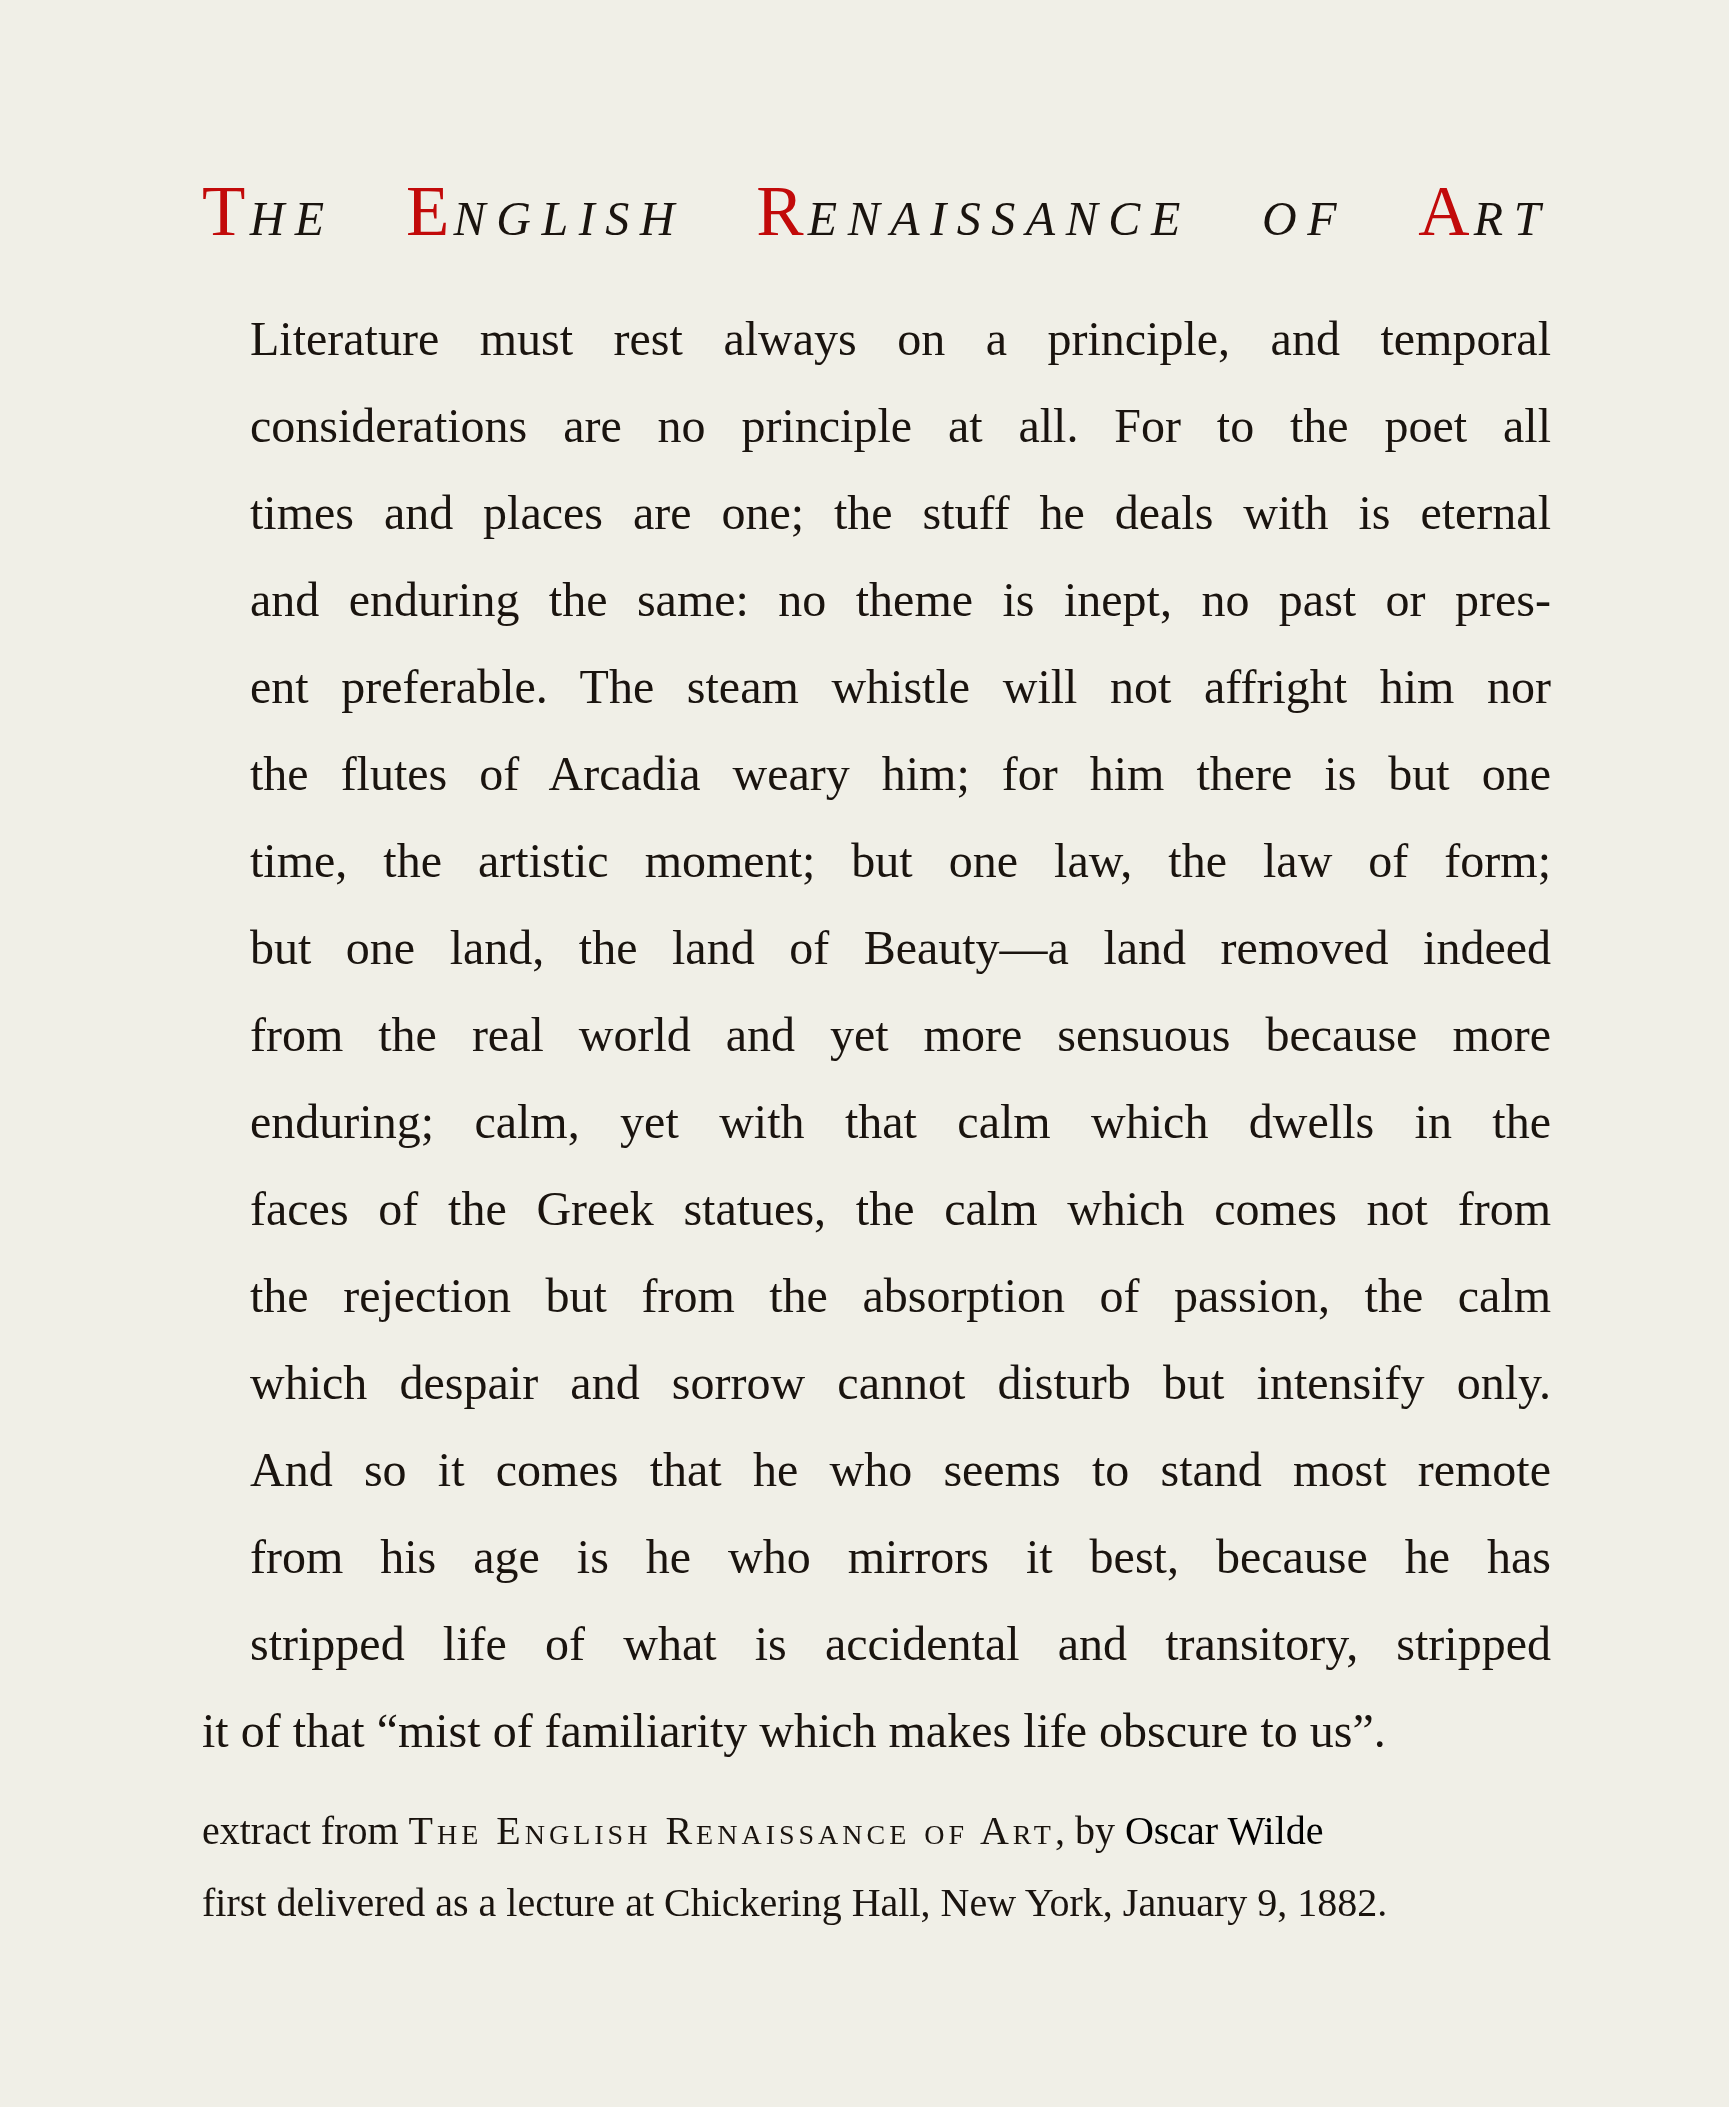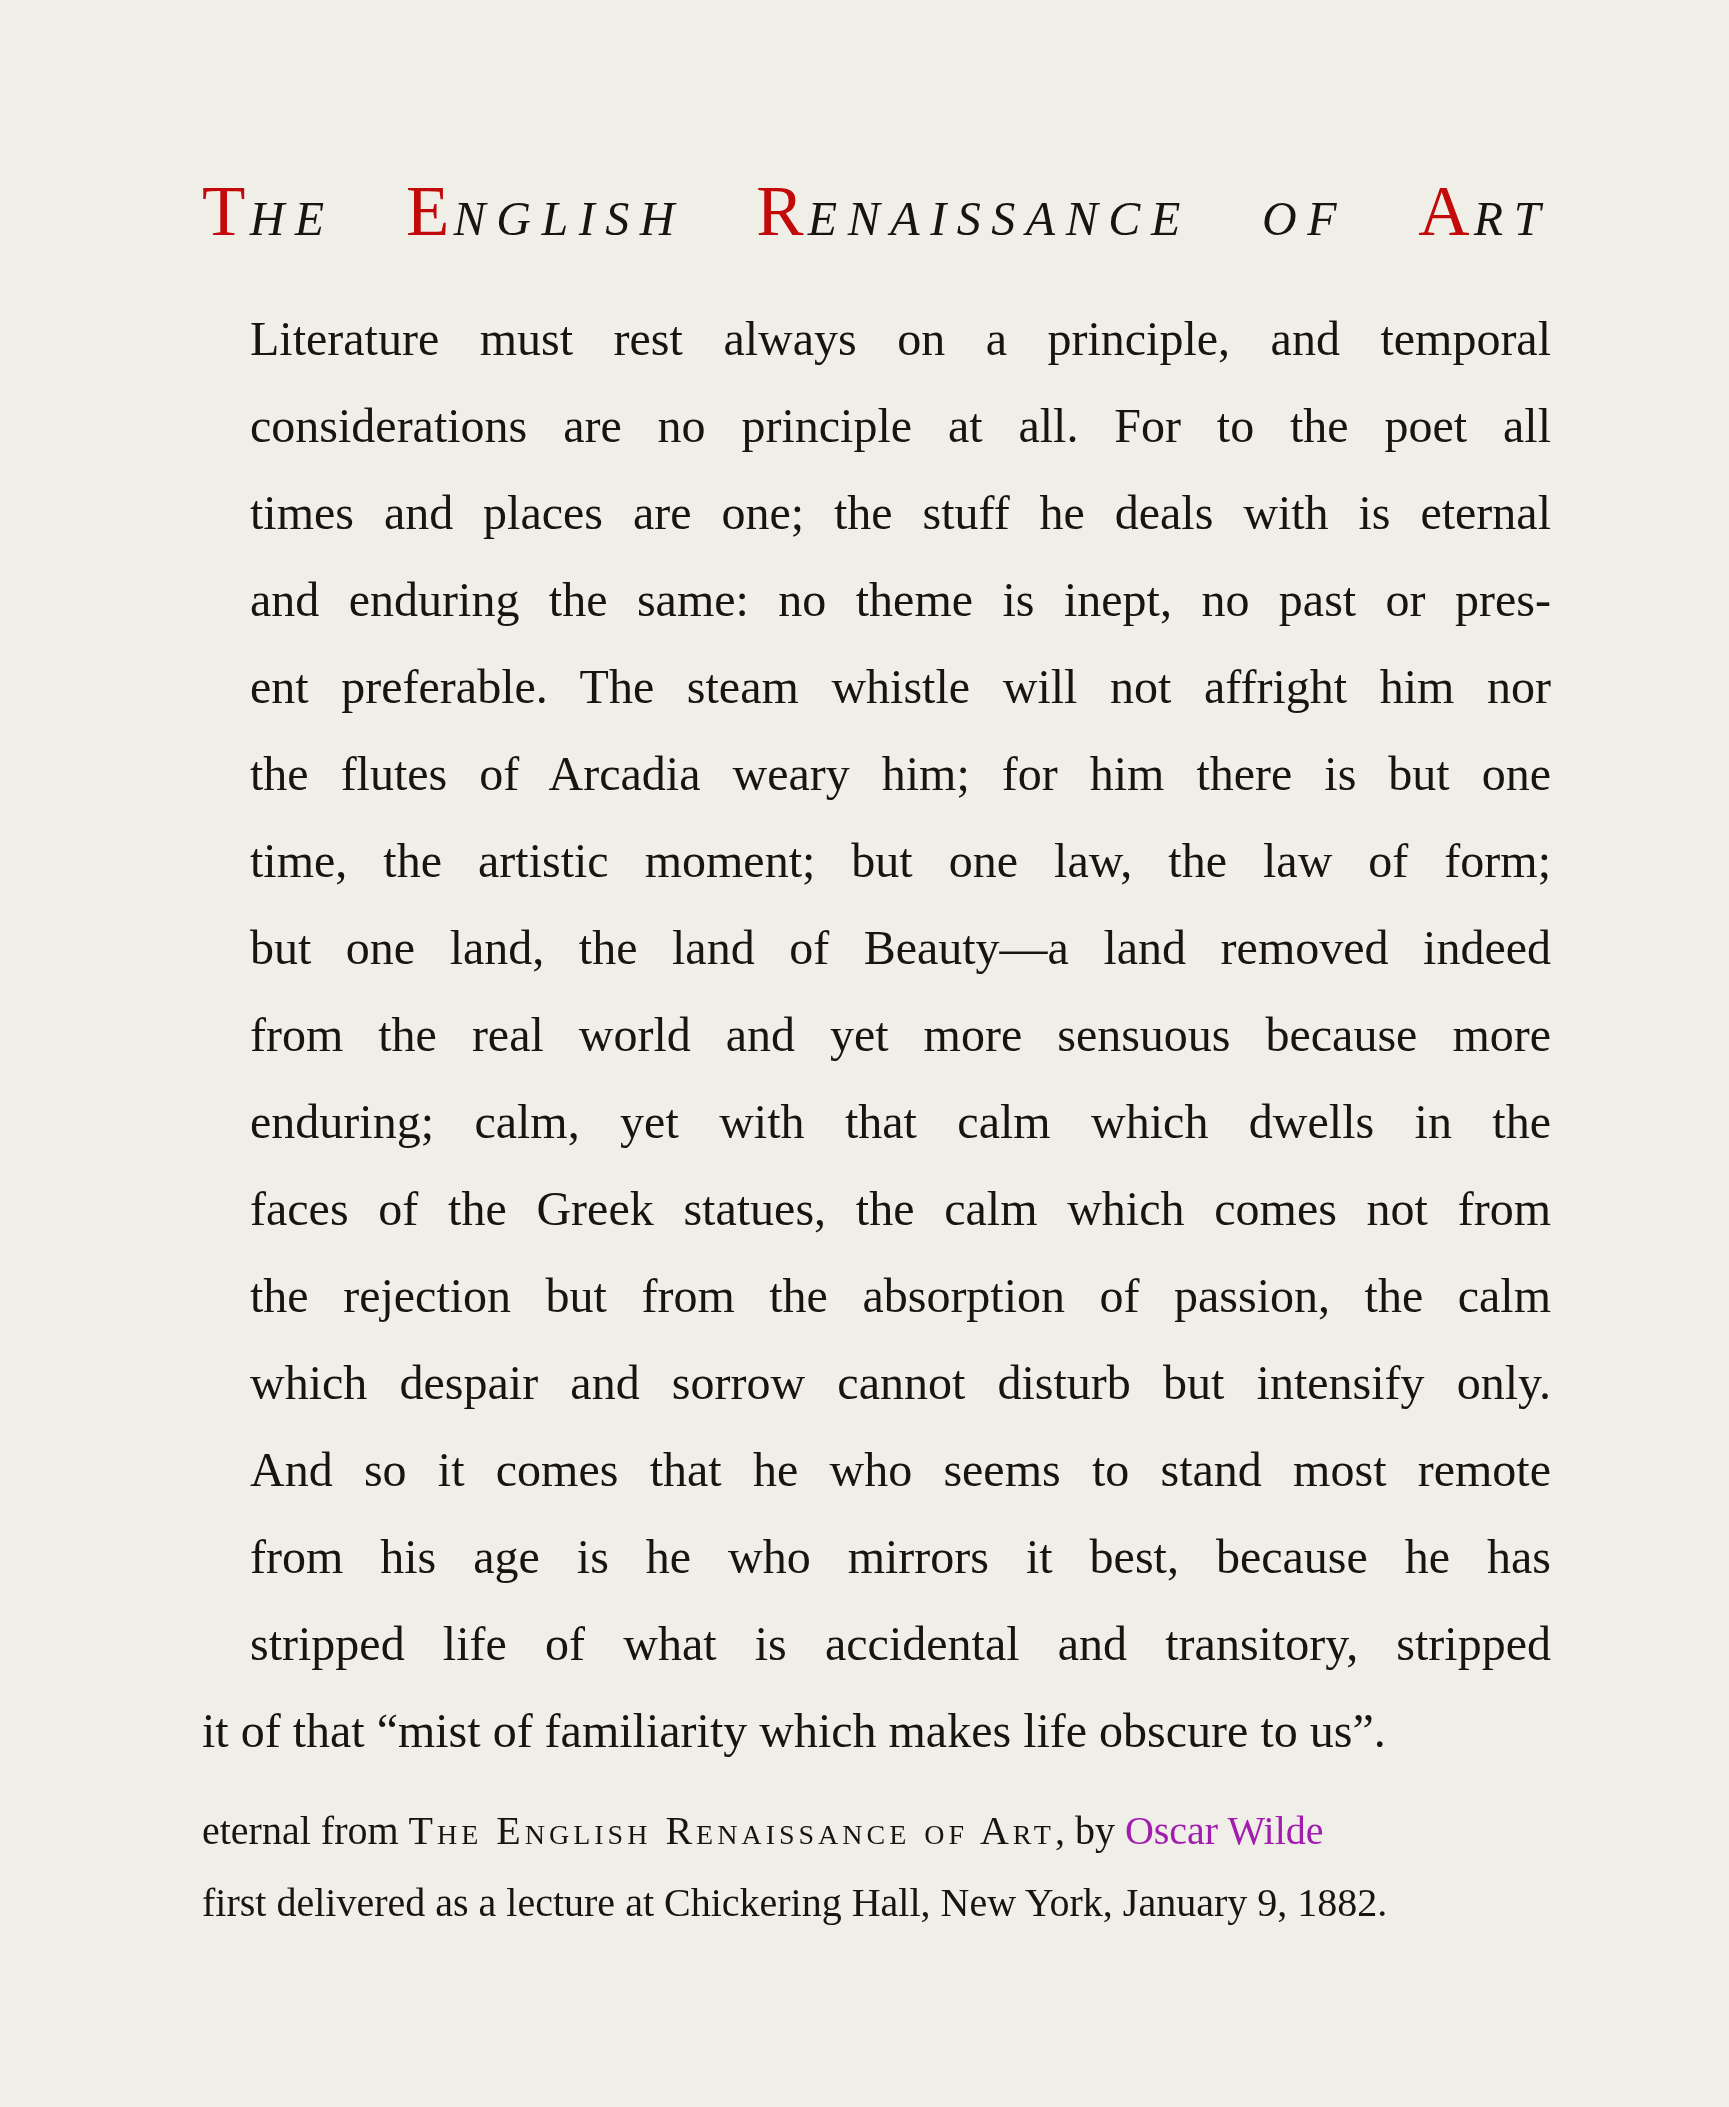--- a/index.html
+++ b/index.html
@@ -66,21 +66,21 @@
     margin-top: 21px;
     color: #1a140f;
     font-size: 40px;
   }
   .aline { line-height: 72px; }
   .fsc {
     font-style: normal;
     font-variant: small-caps;
     letter-spacing: 0.1em;
   }
-  .red { color: #a21caf; }
+  .red { color: #000000; }
 </style>
 </head>
 <body>
 
 <div class="page">
   <div class="content">
 
     <h1 class="title">
       <span class="tword">
           <span class="cap">T</span>
@@ -117,19 +117,19 @@
       <div class="line j">faces of the Greek statues, the calm which comes not from</div>
       <div class="line j">the rejection but from the absorption of passion, the calm</div>
       <div class="line j">which despair and sorrow cannot disturb but intensify only.</div>
       <div class="line j">And so it comes that he who seems to stand most remote</div>
       <div class="line j">from his age is he who mirrors it best, because he has</div>
       <div class="line j">stripped life of what is accidental and transitory, stripped</div>
       <div class="line last"><span>it of that </span><span class="it">“mist of familiarity which makes life obscure to us”</span><span>.</span></div>
     </div>
 
     <div class="attr">
-      <div class="aline"><span class="it">eternal from </span><span class="fsc">The English Renaissance of Art</span><span class="it">, by </span><span class="it red">Oscar Wilde</span></div>
+      <div class="aline"><span class="it">extract from </span><span class="fsc">The English Renaissance of Art</span><span class="it">, by </span><span class="it red">Oscar Wilde</span></div>
       <div class="aline it">first delivered as a lecture at Chickering Hall, New York, January 9, 1882.</div>
     </div>
 
   </div>
 </div>
 
 
 </body></html>

